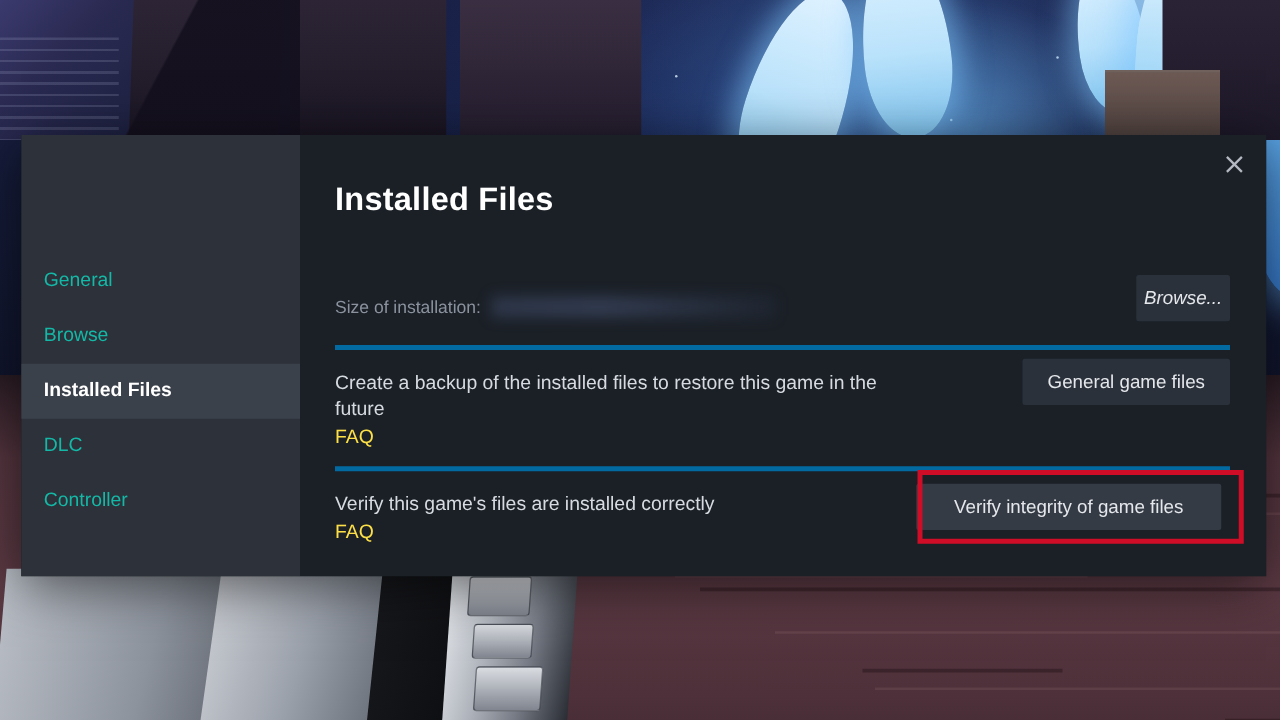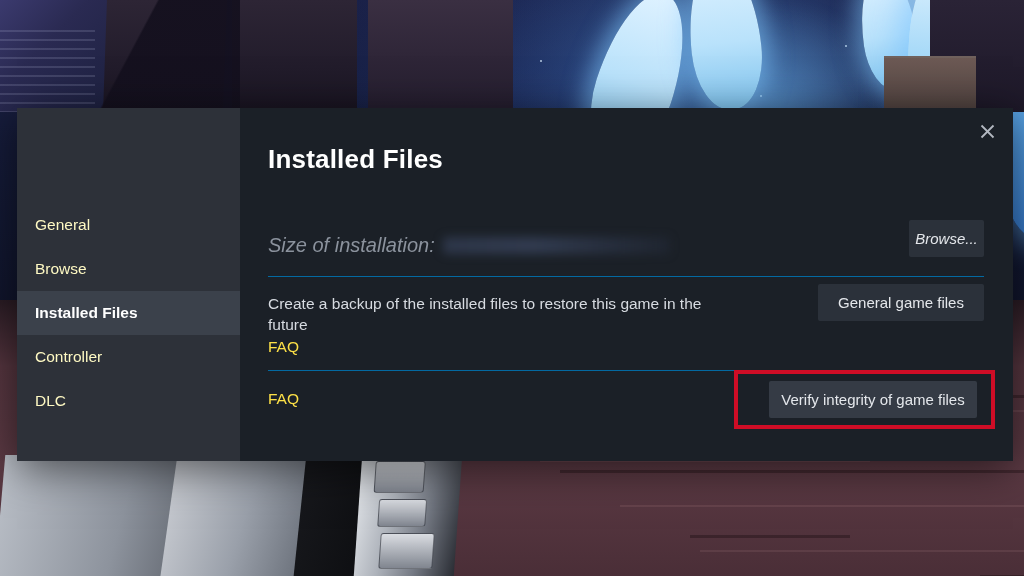--- a/index.html
+++ b/index.html
@@ -140,21 +140,21 @@
     width:223px;
     background:#2d3139;
     flex:0 0 223px;
     padding-top:95px;
     box-sizing:border-box;
   }
   .nav-item {
     height:44px;
     display:flex; align-items:center;
     padding-left:18px;
-    color:#fef9c3;
+    color:#14b8a6;
     font-size:15.5px;
     cursor:pointer;
     user-select:none;
   }
   .nav-item.active {
     background:#3b414b;
     color:#ffffff;
     font-weight:bold;
   }
 
@@ -183,31 +183,30 @@
     cursor:pointer;
     line-height:1;
   }
 
   .row {
     display:flex;
     align-items:flex-start;
     justify-content:space-between;
     position:relative;
   }
-  .row-divider { border-top:1px solid #0369a1; }
+  .row-divider { border-top:4px solid #0369a1; }
 
   .row-size {
     height:62px;
     align-items:center;
     padding-top:4px;
   }
   .label-muted {
     color:#8b929d;
-    font-size:20px;
-    font-style:italic;
+    font-size:14px;
   }
   .size-wrap { display:flex; align-items:center; gap:8px; flex:1; }
   .size-blur {
     width:227px; height:17px;
     background: linear-gradient(90deg, rgba(60,72,100,0.55), rgba(72,86,120,0.5) 40%, rgba(55,66,92,0.45) 70%, rgba(40,48,68,0.3));
     filter: blur(5px);
     border-radius:3px;
   }
 
   .row-body { padding-top:16px; padding-bottom:14px; }
@@ -232,21 +231,21 @@
     font-size:15px;
     font-family:"Liberation Sans", sans-serif;
     padding:10px 18px;
     border-radius:2px;
     cursor:pointer;
     white-space:nowrap;
   }
 
   .btn-browse { position:absolute; right:0px; top:10px; width:75px; padding:10px 0;font-style:italic; }
   .btn-backup { position:absolute; right:0px; top:7px; width:166px; padding:10px 0; }
-  .btn-verify { position:absolute; right:7px; top:10px; width:208px; padding:10px 0; background:#353b45; }
+  .btn-verify { position:absolute; right:7px; top:10px; width:244px; padding:10px 0; background:#353b45; }
 
   .highlight-box {
     position:absolute;
     right:-11px; top:-1px;
     width:261px; height:59px;
     border:4px solid #cf0d26;
     box-sizing:border-box;
     pointer-events:none;
   }
 </style>
@@ -314,24 +313,24 @@
       <div class="nav-item">
         <span>General</span>
       </div>
       <div class="nav-item">
         <span>Browse</span>
       </div>
       <div class="nav-item active">
         <span>Installed Files</span>
       </div>
       <div class="nav-item">
+        <span>DLC</span>
+      </div>
+      <div class="nav-item">
         <span>Controller</span>
-      </div>
-      <div class="nav-item">
-        <span>DLC</span>
       </div>
     </div>
 
     <div class="content">
 
       <div class="close-btn">
         <svg width="15" height="15" viewBox="0 0 15 15" aria-hidden="true">
           <line x1="1.5" y1="1.5" x2="13.5" y2="13.5" stroke="#b4b9c2" stroke-width="1.8"></line>
           <line x1="13.5" y1="1.5" x2="1.5" y2="13.5" stroke="#b4b9c2" stroke-width="1.8"></line>
         </svg>
@@ -350,20 +349,21 @@
       <div class="row row-body row-divider">
         <div>
           <div class="row-text">Create a backup of the installed files to restore this game in the future</div>
           <span class="faq-link">FAQ</span>
         </div>
         <button class="btn btn-backup">General game files</button>
       </div>
 
       <div class="row row-body row-divider">
         <div>
+          <div class="row-text">Verify this game's files are installed correctly</div>
           <span class="faq-link">FAQ</span>
         </div>
         <button class="btn btn-verify">Verify integrity of game files</button>
         <div class="highlight-box"></div>
       </div>
 
     </div>
   </div>
 </div>
 

